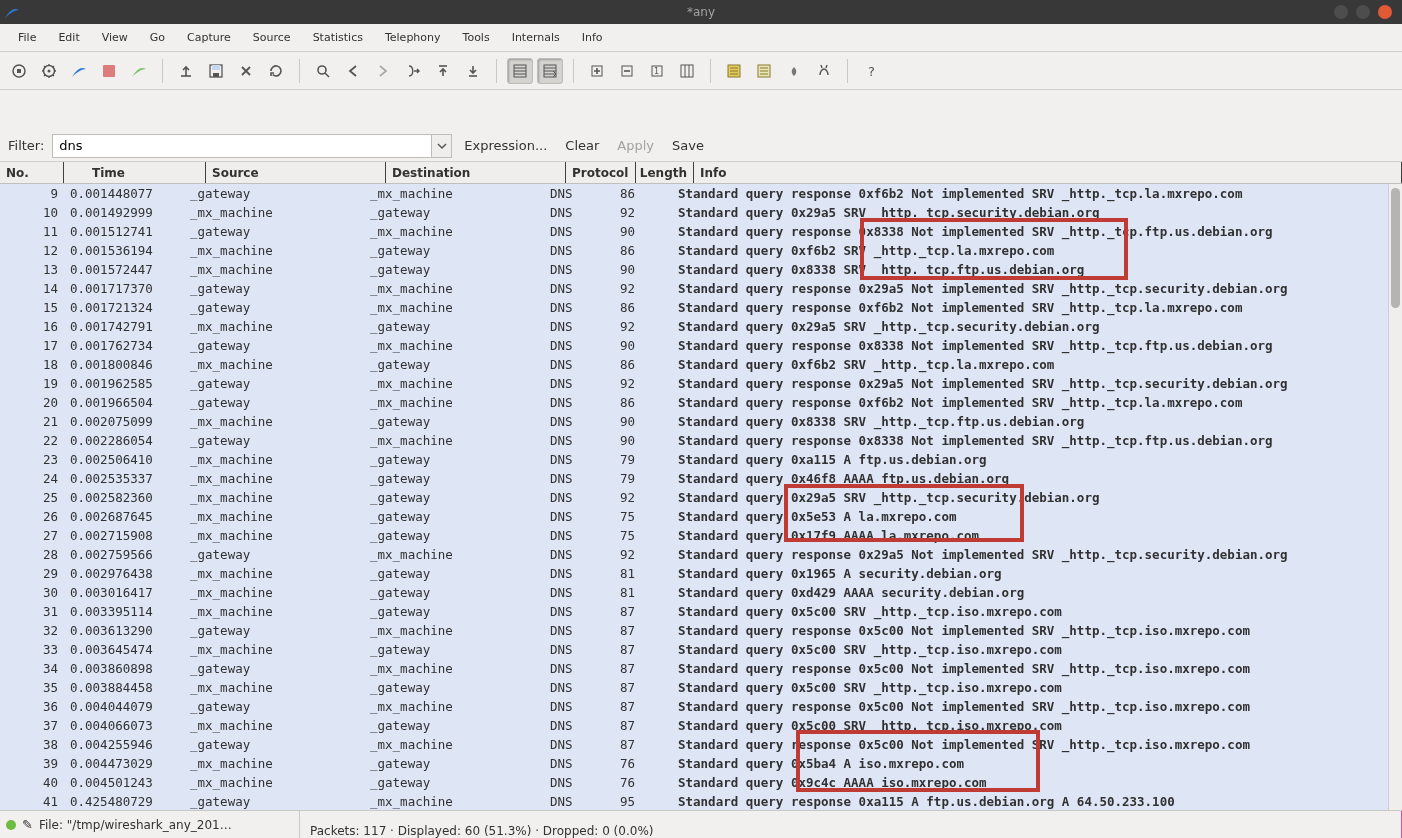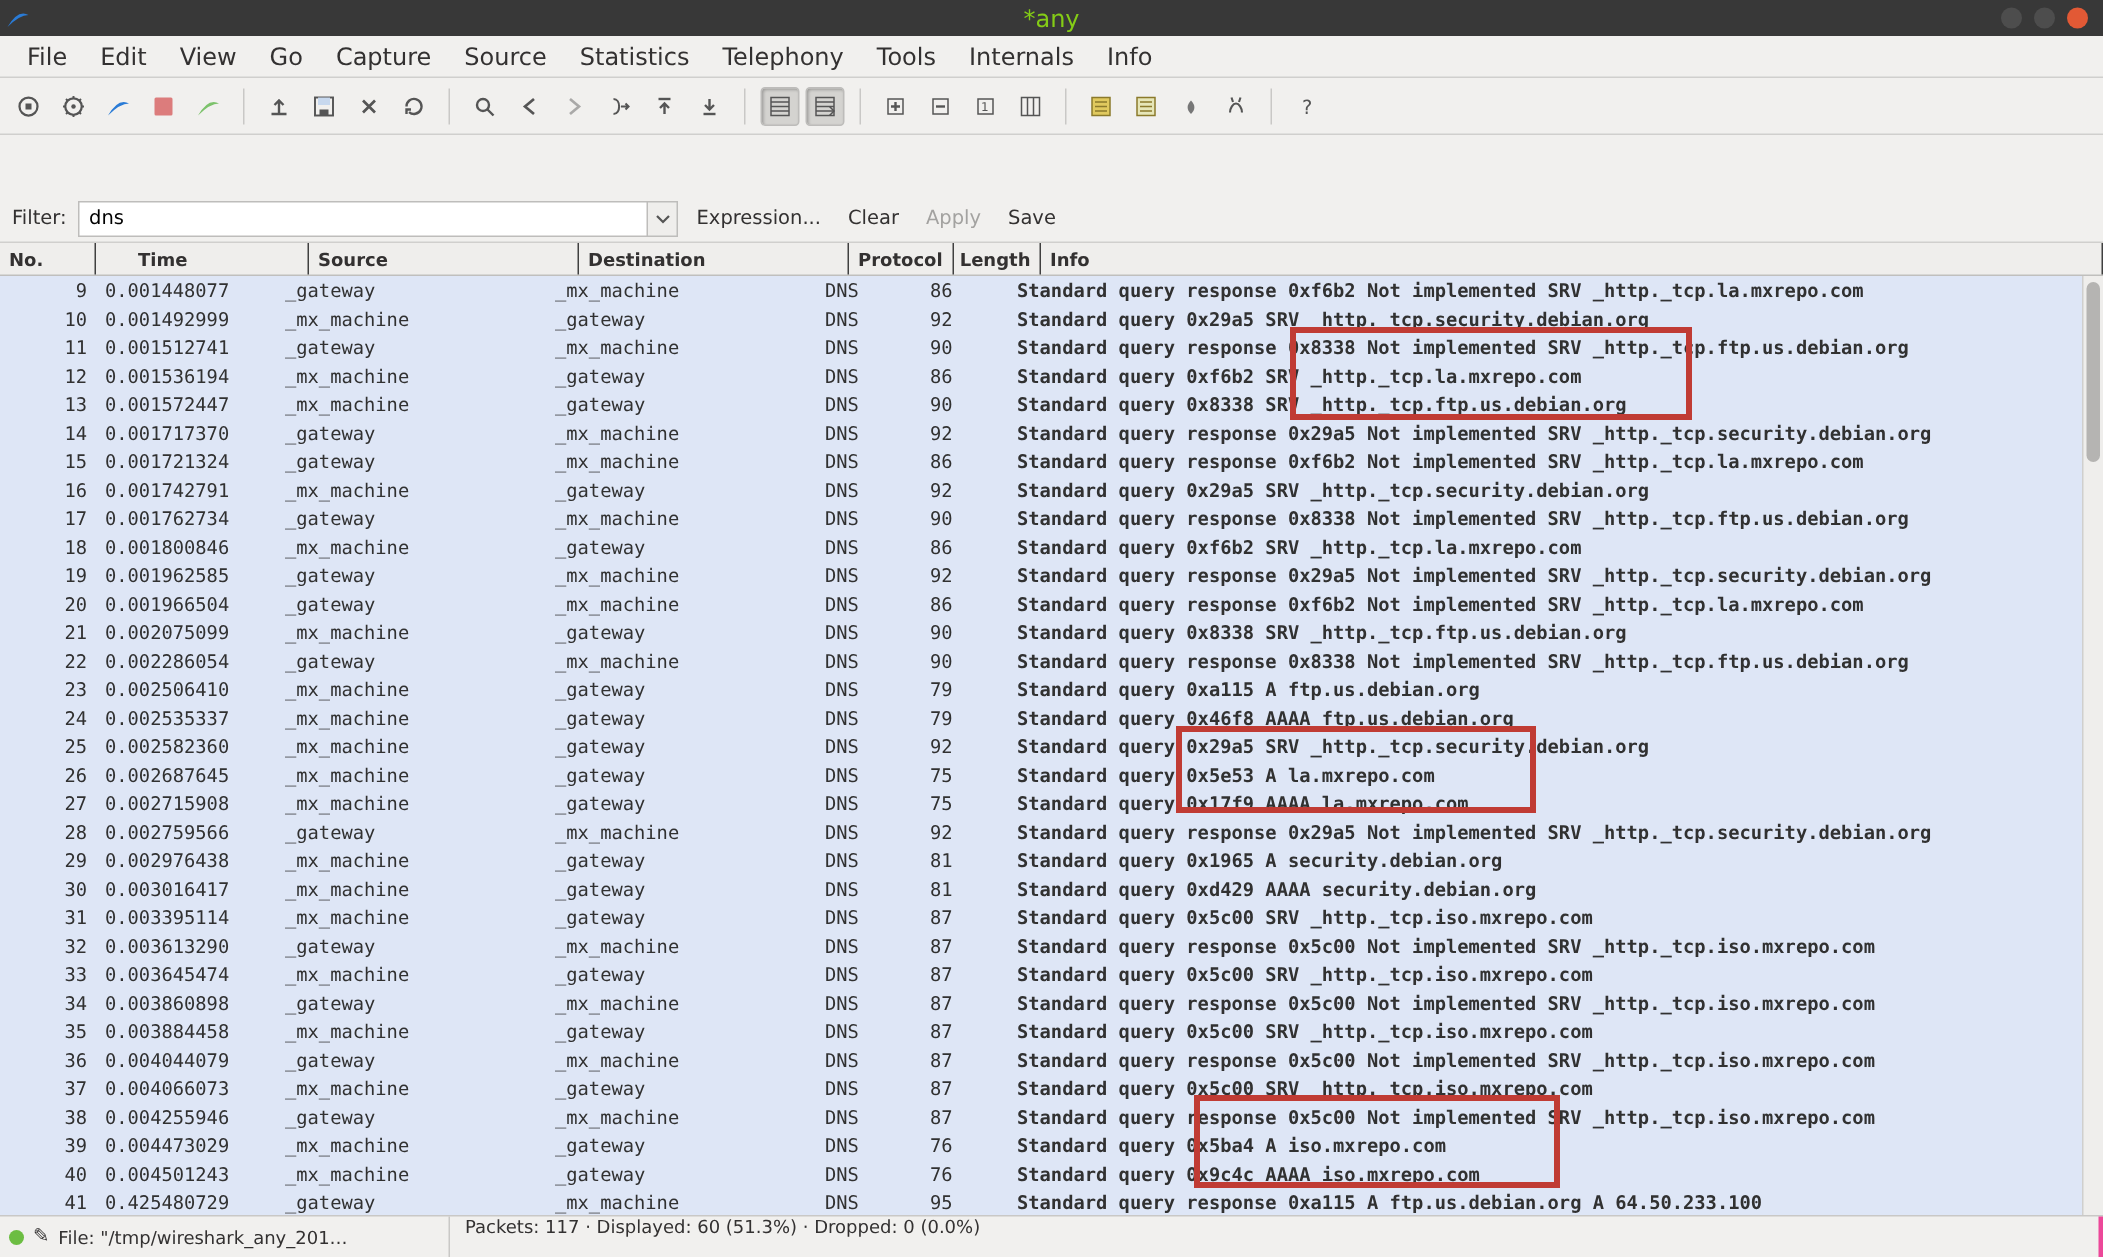--- a/index.html
+++ b/index.html
@@ -11,26 +11,26 @@
     width: 1402px;
     height: 838px;
     overflow: hidden;
     display: flex;
     flex-direction: column;
   }
 
   
   .titlebar {
     background: #383838;
-    color: #84cc16;
+    color: #a3a3a3;
     height: 24px;
     display: flex;
     align-items: center;
     position: relative;
-    font-size: 16px;
+    font-size: 12px;
   }
   .titlebar .fin {
     width: 24px;
     display: flex;
     justify-content: center;
     align-items: center;
   }
   .titlebar .center {
     position: absolute;
     left: 0; right: 0;
@@ -50,21 +50,21 @@
   .wm-close { background: #e25935; }
 
   
   .menubar {
     height: 28px;
     display: flex;
     align-items: center;
     padding: 0 8px;
     gap: 2px;
     border-bottom: 1px solid #d0cfcd;
-    font-size: 16px;
+    font-size: 11px;
   }
   .menubar .mitem {
     padding: 4px 10px;
     border-radius: 3px;
   }
 
   
   .toolbar {
     height: 38px;
     display: flex;
@@ -226,23 +226,23 @@
     border-right: 1px solid #c9c8c6;
     height: 100%;
     padding: 0 6px;
     gap: 6px;
     overflow: hidden;
     white-space: nowrap;
   }
   .statusbar .sb-center {
     flex: 1;
     padding: 0 10px;
-    border-right: 3px solid #ec4899;
+    border-right: 1px solid #ec4899;
     height: 100%;
-    display: flex; align-items: flex-start;
+    display: flex; align-items: flex-end;
   }
   .statusbar .sb-right {
     width: 210px;
     padding: 0 10px;
     height: 100%;
     display: flex; align-items: center;
   }
   .dot { width: 10px; height: 10px; border-radius: 50%; display: inline-block; }
   .dot.green { background: #6cbd42; }
   .pencil { font-size: 13px; }

